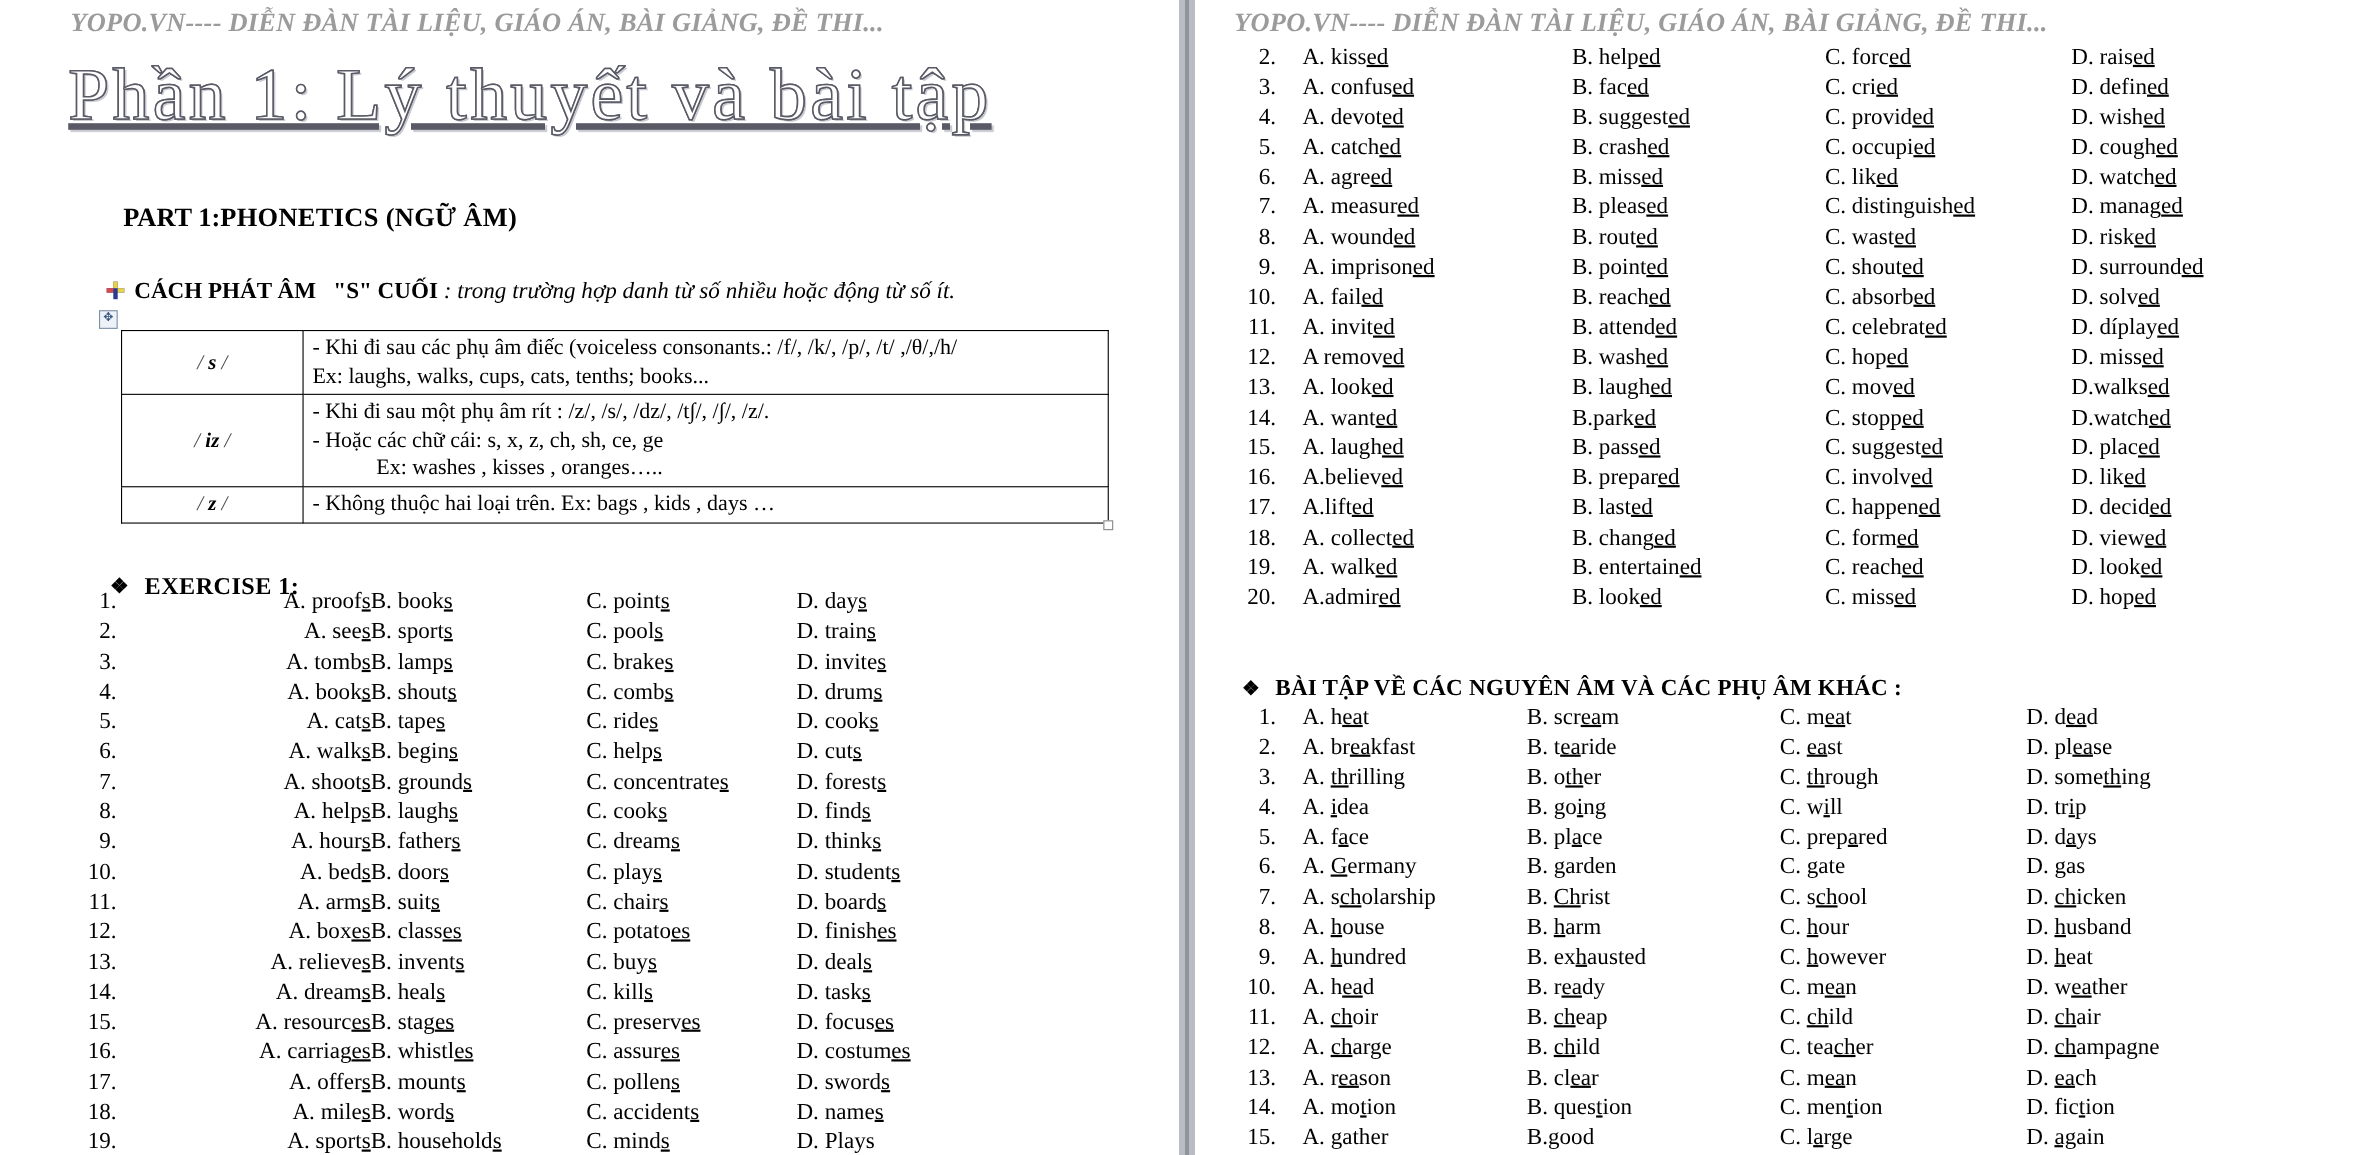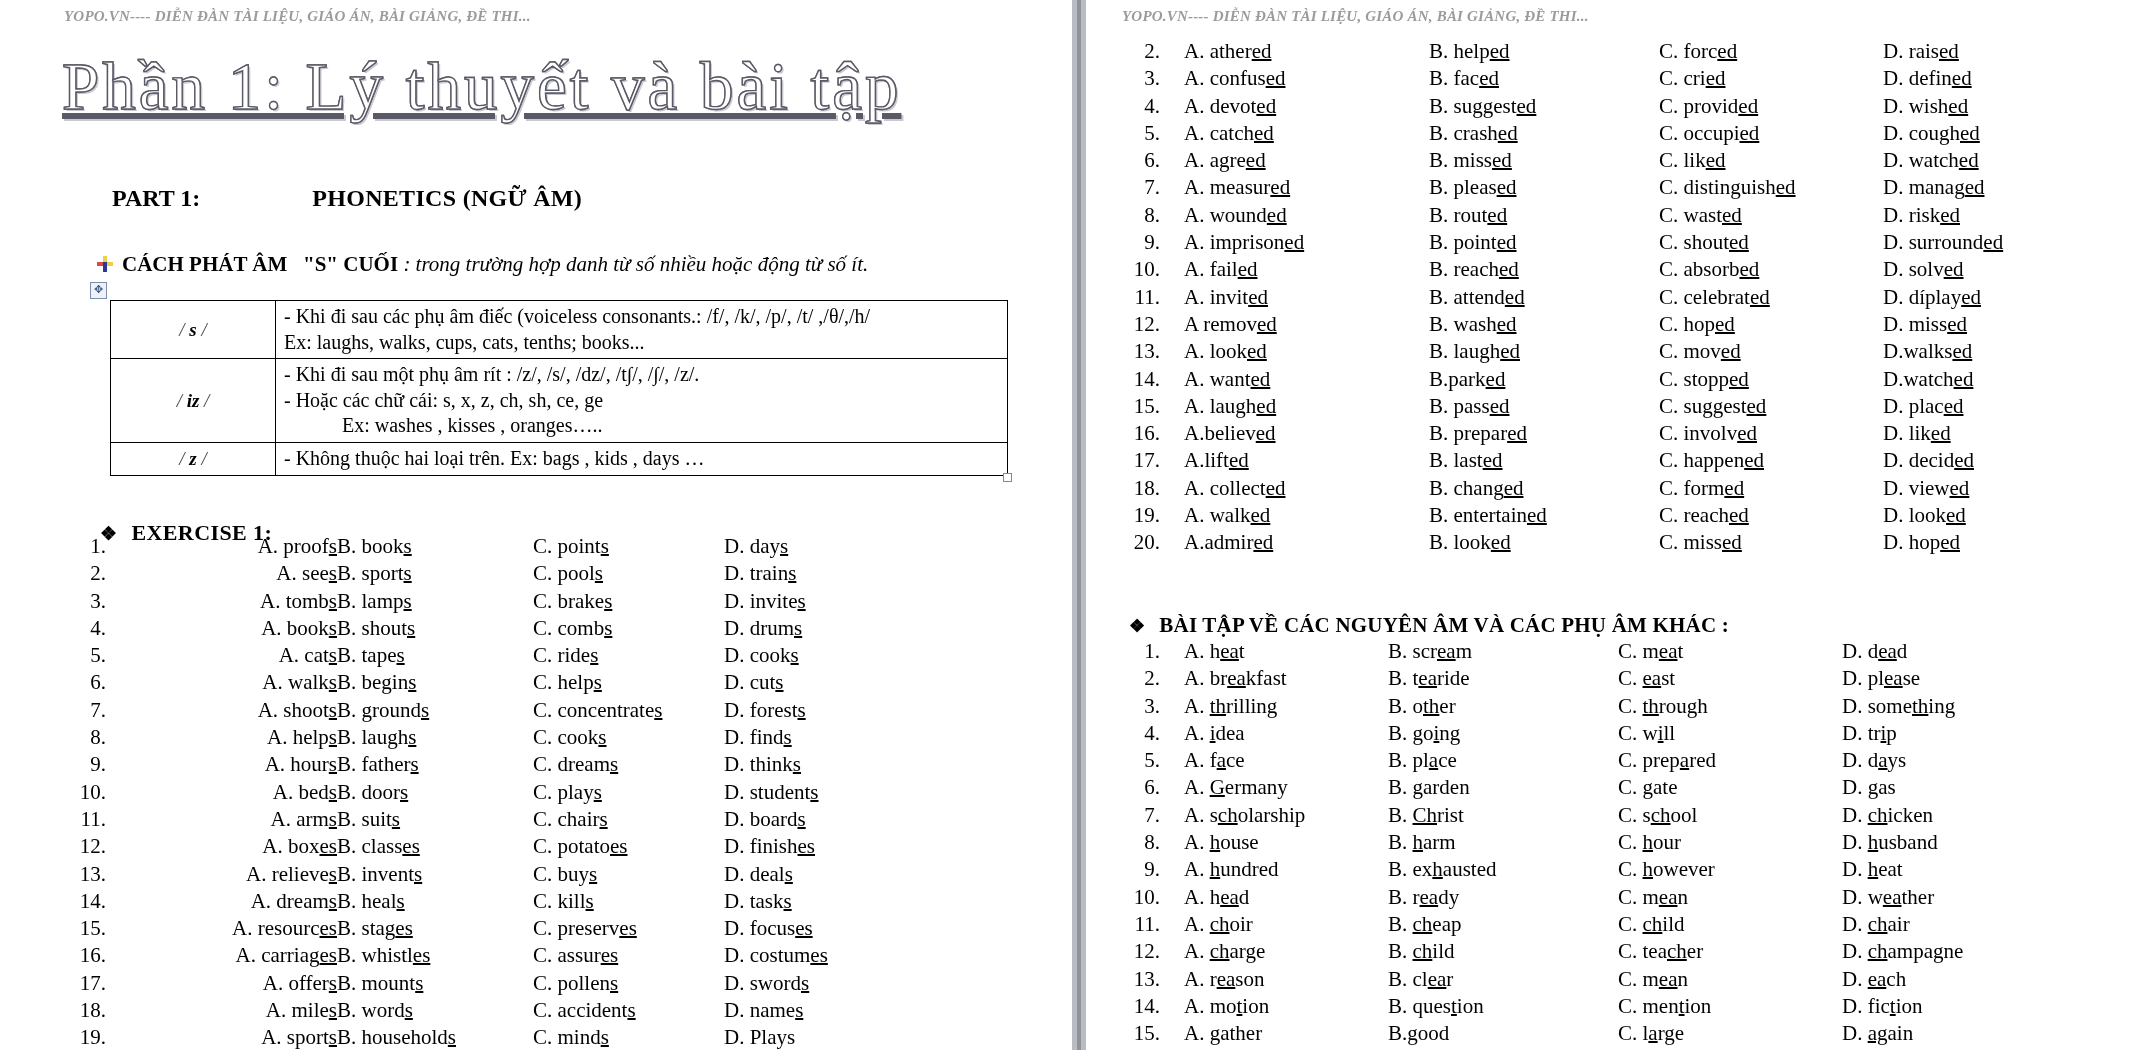--- a/index.html
+++ b/index.html
@@ -11,37 +11,37 @@
     position:relative;
   }
   .page{position:absolute;top:0;height:1050px;background:#fff;overflow:hidden;}
   .page-left{left:0;width:1068px;}
   .gutter{position:absolute;left:1068px;top:0;width:26px;height:1050px;
           background:linear-gradient(to right,#ffffff 0px,#ffffff 4px,#b9bcc2 4px,#b9bcc2 9px,#8f939a 9px,#8f939a 13px,#b9bcc2 13px,#b9bcc2 18px,#ffffff 18px,#ffffff 26px);}
   .page-right{left:1094px;width:1059px;}
 
   .watermark{
     font-style:italic;font-weight:bold;color:#9b9b9b;
-    font-size:15px;letter-spacing:.2px;white-space:nowrap;
+    font-size:24px;letter-spacing:.2px;white-space:nowrap;
   }
 
   
   .wordart{
     font-family:"Liberation Serif","DejaVu Serif",serif;
     font-size:67px;letter-spacing:3px;white-space:nowrap;
     color:#ffffff;
     -webkit-text-stroke:1.4px #5a5a66;
     text-shadow:2px 2px 0 #c9c9d2;
     line-height:1.15;
     text-decoration:underline;
   }
 
   .part-row{display:flex;align-items:baseline;font-weight:bold;font-size:24px;}
   .part-label{margin-left:90px;}
-  .part-title{margin-left:112px;letter-spacing:.3px;}
+  .part-title{letter-spacing:.3px;}
 
   .rule-line{display:flex;align-items:flex-start;font-size:21px;margin-top:22px;}
   .rule-bullet{width:26px;flex:none;position:relative;top:2px;}
   .rule-text{font-style:italic;}
   .rule-text .roman{font-style:normal;font-weight:bold;}
 
   
   .tbl-wrap{position:relative;margin-top:18px;margin-left:28px;width:898px;}
   .move-handle{position:absolute;left:-20px;top:-18px;width:15px;height:15px;
     border:1px solid #7d8ea8;background:#eef2f8;color:#36557f;font-size:11px;
@@ -305,21 +305,21 @@
 
 <div class="gutter"></div>
 
 <div class="page page-right">
 
   <div class="watermark" style="position:absolute;left:28px;top:8px;">YOPO.VN---- DIỄN ĐÀN TÀI LIỆU, GIÁO ÁN, BÀI GIẢNG, ĐỀ THI...</div>
 
   <div class="qgrid R" id="right-ed-questions" style="position:absolute;left:0;top:30px;">
       <div class="qrow">
         <span class="qnum">2.</span>
-        <span class="opt o1"><span>A. ather</span><u>ed</u><span></span></span>
+        <span class="opt o1"><span>A. kiss</span><u>ed</u><span></span></span>
         <span class="opt o2"><span>B. help</span><u>ed</u><span></span></span>
         <span class="opt o3"><span>C. forc</span><u>ed</u><span></span></span>
         <span class="opt o4"><span>D. rais</span><u>ed</u><span></span></span>
       </div>
       <div class="qrow">
         <span class="qnum">3.</span>
         <span class="opt o1"><span>A. confus</span><u>ed</u><span></span></span>
         <span class="opt o2"><span>B. fac</span><u>ed</u><span></span></span>
         <span class="opt o3"><span>C. cri</span><u>ed</u><span></span></span>
         <span class="opt o4"><span>D. defin</span><u>ed</u><span></span></span>

